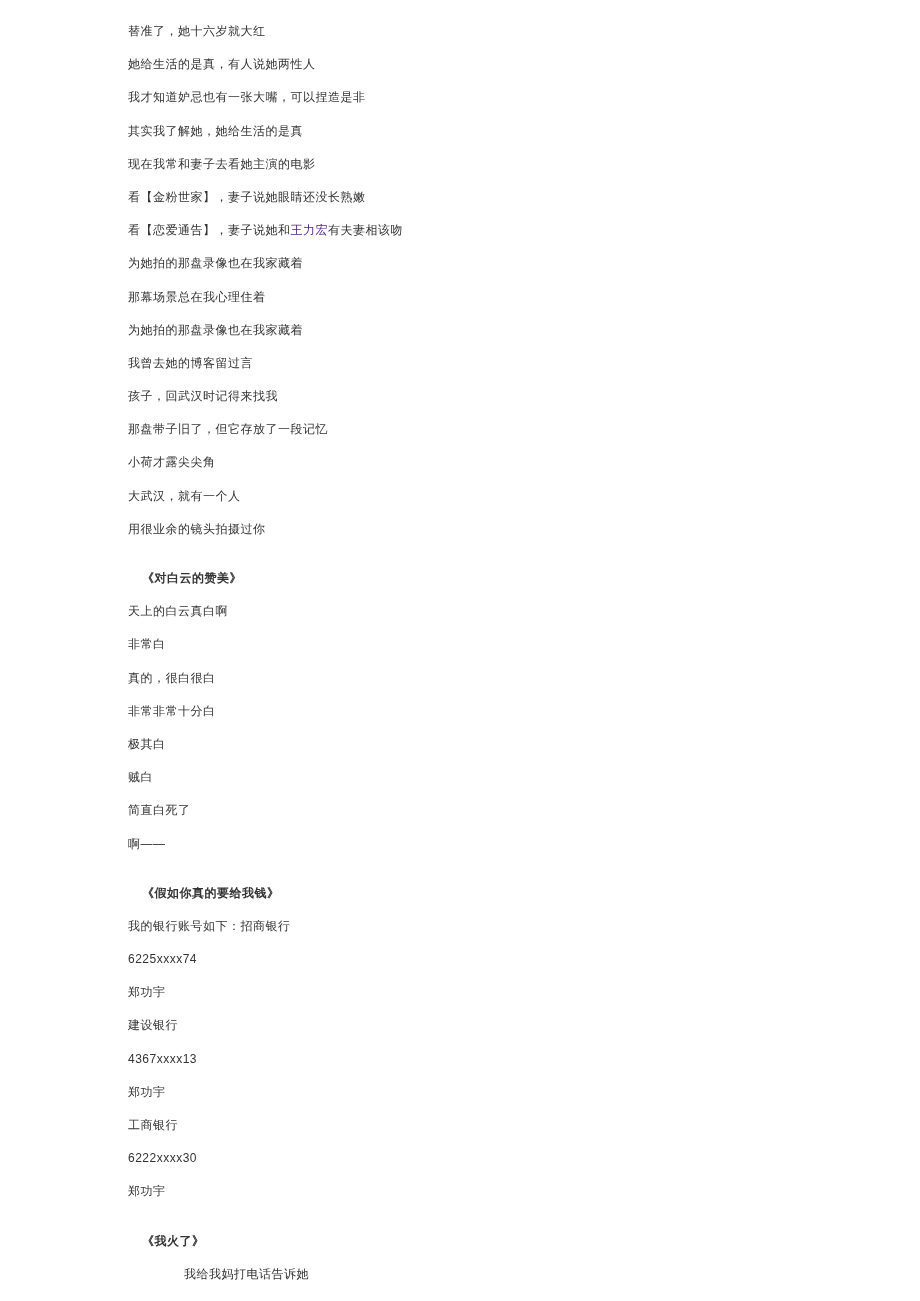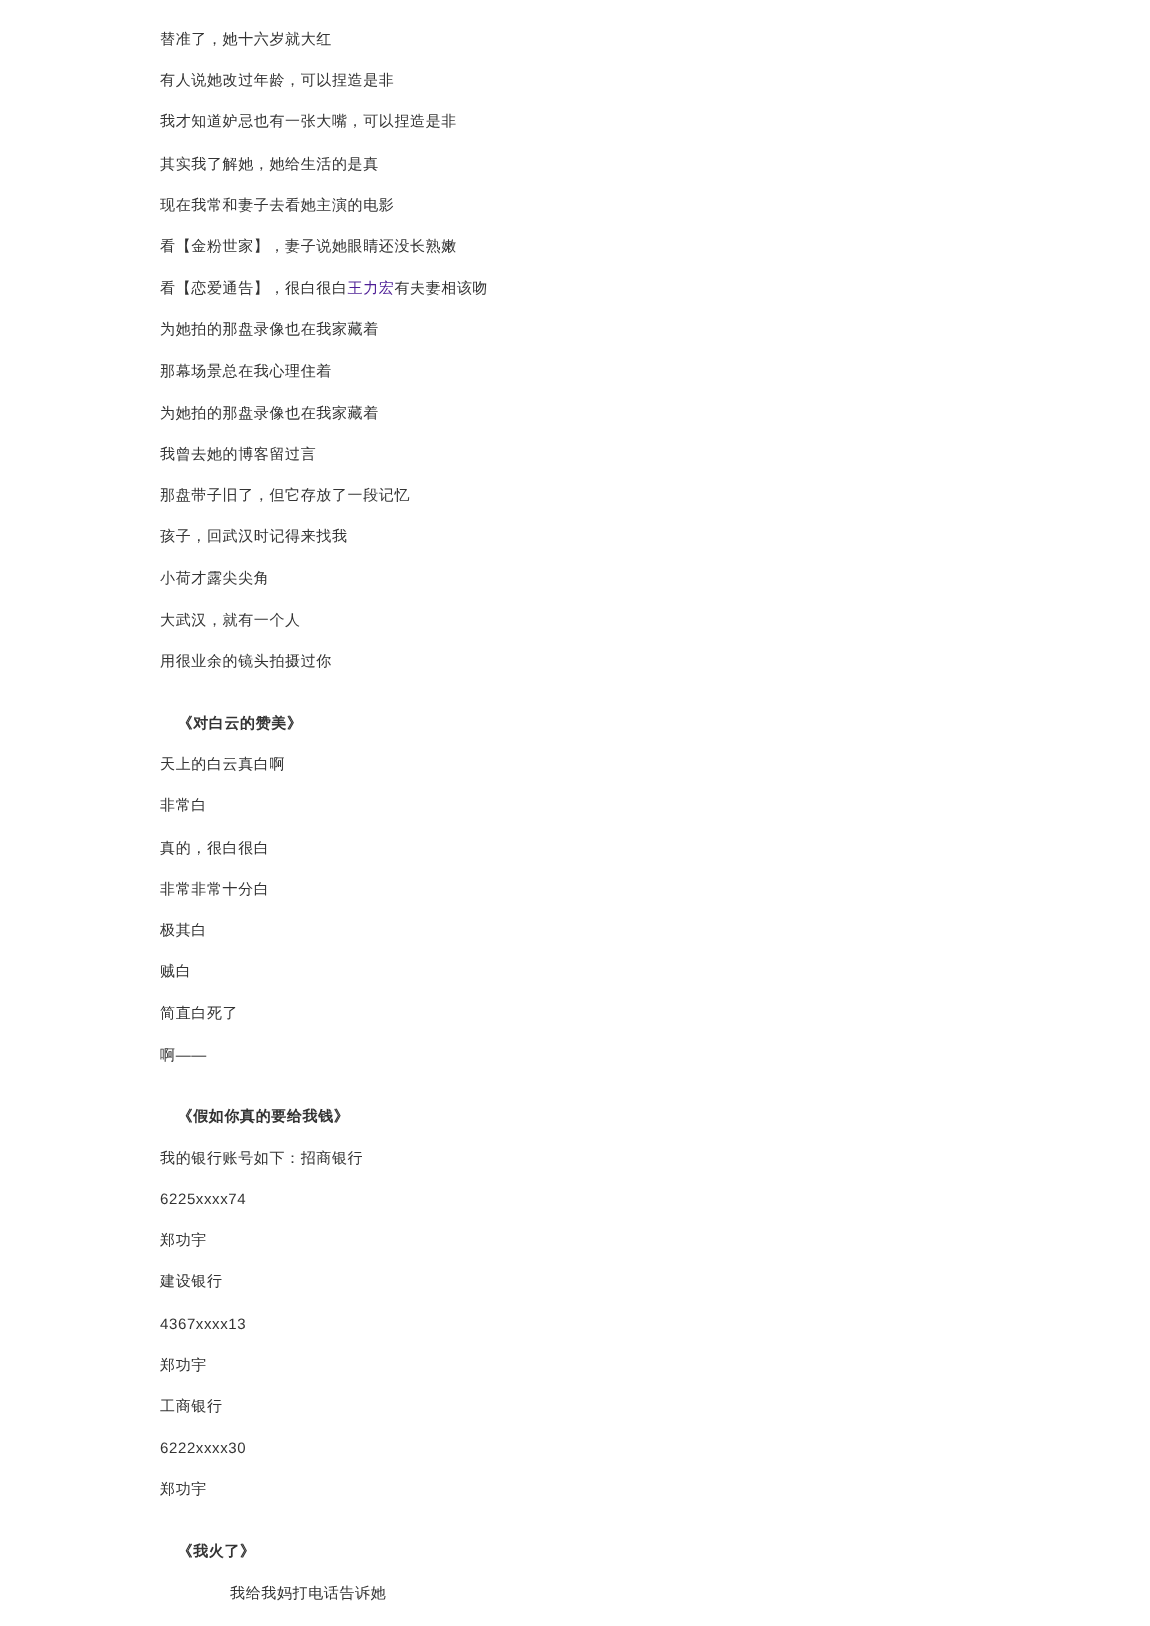--- a/index.html
+++ b/index.html
@@ -34,34 +34,34 @@
     text-decoration: none;
     text-align: right;
   }
 </style>
 </head>
 <body>
 
 <div class="page">
 
   <p class="line">替准了，她十六岁就大红</p>
-  <p class="line">有人说她改过年龄，可以捏造是非</p>
+  <p class="line">她给生活的是真，有人说她两性人</p>
   <p class="line">我才知道妒忌也有一张大嘴，可以捏造是非</p>
   <p class="line">其实我了解她，她给生活的是真</p>
   <p class="line">现在我常和妻子去看她主演的电影</p>
   <p class="line">看【金粉世家】，妻子说她眼睛还没长熟嫩</p>
   <p class="line">
-    <span>看【恋爱通告】，很白很白</span><a class="link">王力宏</a><span>有夫妻相该吻</span>
+    <span>看【恋爱通告】，妻子说她和</span><a class="link">王力宏</a><span>有夫妻相该吻</span>
   </p>
   <p class="line">为她拍的那盘录像也在我家藏着</p>
   <p class="line">那幕场景总在我心理住着</p>
   <p class="line">为她拍的那盘录像也在我家藏着</p>
   <p class="line">我曾去她的博客留过言</p>
+  <p class="line">孩子，回武汉时记得来找我</p>
   <p class="line">那盘带子旧了，但它存放了一段记忆</p>
-  <p class="line">孩子，回武汉时记得来找我</p>
   <p class="line">小荷才露尖尖角</p>
   <p class="line">大武汉，就有一个人</p>
   <p class="line">用很业余的镜头拍摄过你</p>
 
   <p class="line title">《对白云的赞美》</p>
   <p class="line">天上的白云真白啊</p>
   <p class="line">非常白</p>
   <p class="line">真的，很白很白</p>
   <p class="line">非常非常十分白</p>
   <p class="line">极其白</p>

